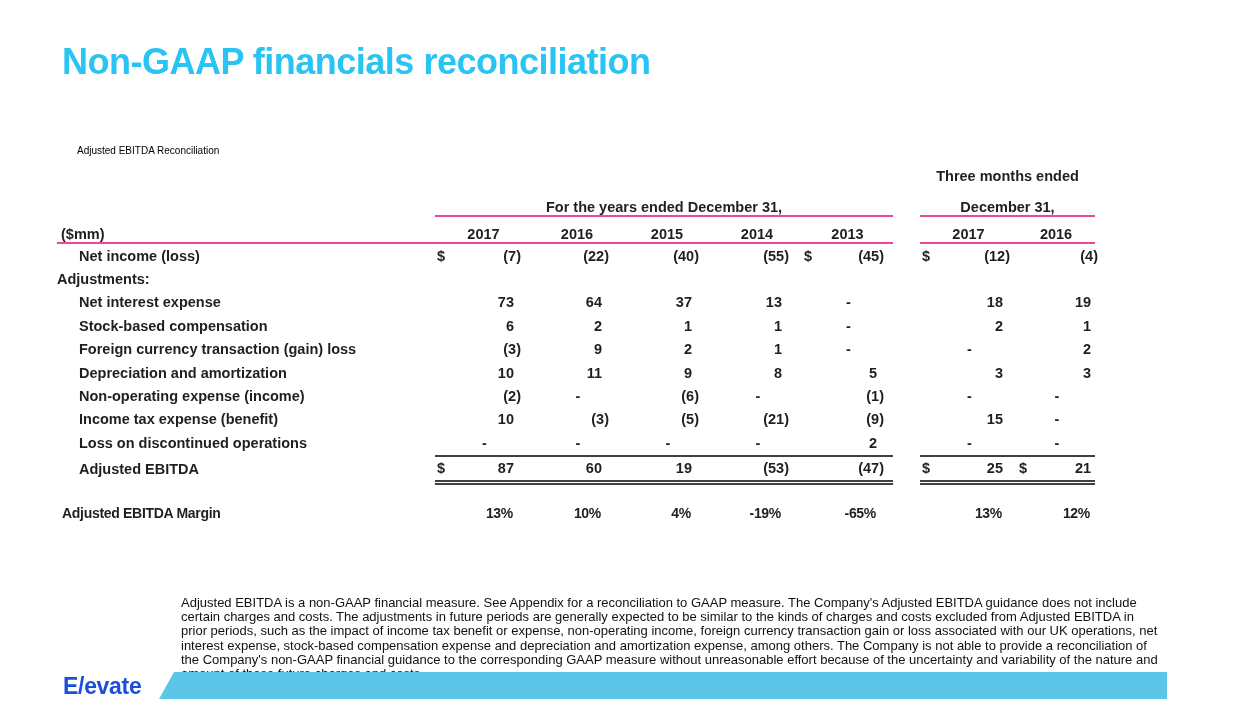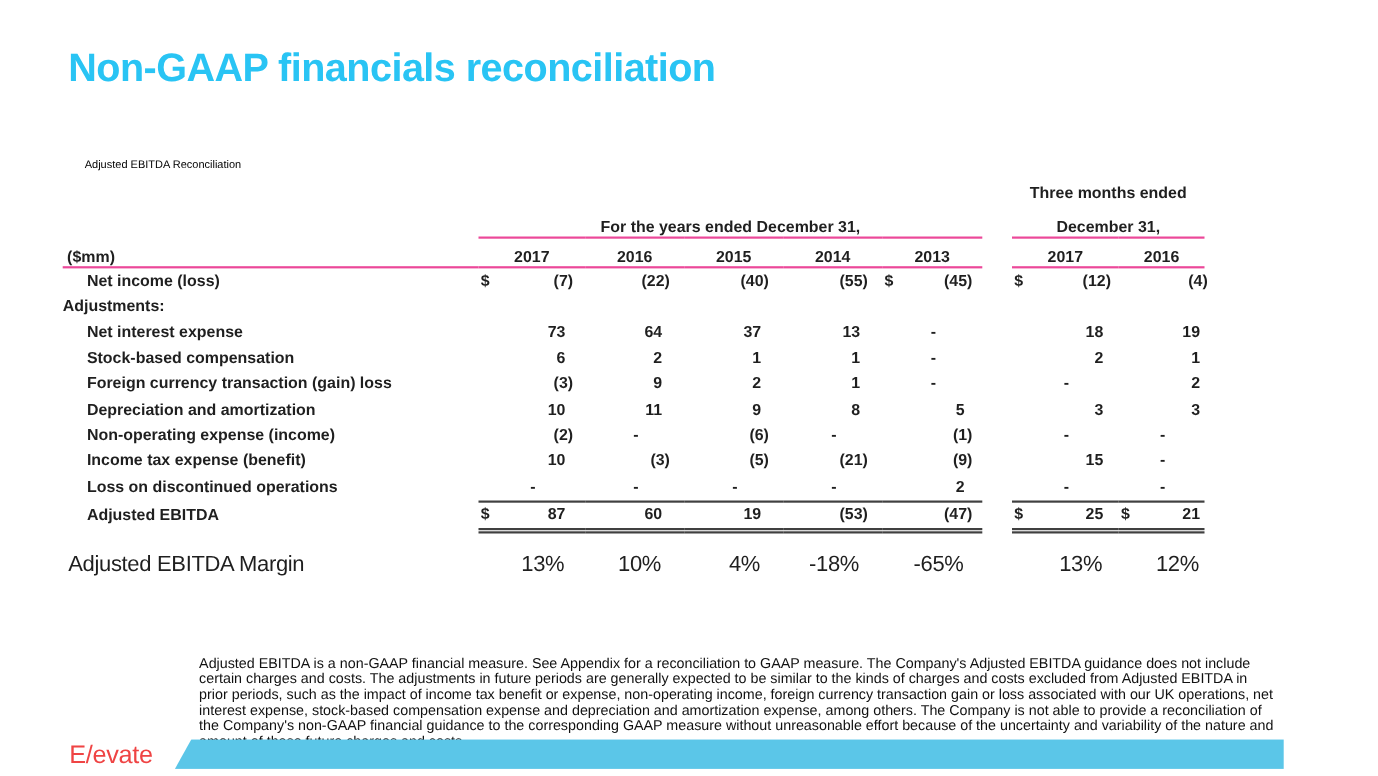--- a/index.html
+++ b/index.html
@@ -33,34 +33,34 @@
   .y0 .val { padding-right:18px; } .y1 .val { padding-right:20px; }
   .y2 .val { padding-right:20px; } .y3 .val { padding-right:20px; }
   .y4 .val { padding-right:16px; }
   .q0 .val { padding-right:14px; } .q1 .val { padding-right:4px; }
   .val.paren { margin-right:-7px; }
   .val.dash { text-align:center; padding-right:0 !important; }
   .total-row td.tcell { border-top:2px solid #404040; border-bottom:5px double #404040; }
 
   table.margin { position:absolute; left:57px; top:500px; width:1038px;
     border-collapse:collapse; table-layout:fixed; }
-  table.margin td { font-size:20px; font-weight:normal; height:24px; letter-spacing:-0.3px; }
+  table.margin td { font-size:14px; font-weight:bold; height:24px; letter-spacing:-0.3px; }
 
   .footnote {
     position:absolute; left:181px; top:596px; width:978px;
     font-size:13px; line-height:14.2px; color:#111; text-align:left;
   }
   .footer-bar {
     position:absolute; left:0; top:672px; width:1253px; height:27px;
     background:#5bc6e8;
     clip-path:polygon(174px 0, 1253px 0, 1253px 27px, 159px 27px);
   }
   .logo {
-    position:absolute; left:63px; top:673px; font-size:23px; font-weight:normal;
-    color:#ef4444; letter-spacing:-0.3px;
+    position:absolute; left:63px; top:673px; font-size:23px; font-weight:bold;
+    color:#1d4ed8; letter-spacing:-0.3px;
   }
   .pagenum {
     position:absolute; left:1170px; top:678px; width:28px; text-align:center;
     font-size:13px; color:#404040;
   }
 </style>
 </head>
 <body>
 
 <div class="slide">
@@ -598,21 +598,21 @@
           </td>
           <td class="num y2">
             <div class="cellflex">
               <span class="dol"></span>
               <span class="val">4%</span>
             </div>
           </td>
           <td class="num y3">
             <div class="cellflex">
               <span class="dol"></span>
-              <span class="val">-18%</span>
+              <span class="val">-19%</span>
             </div>
           </td>
           <td class="num y4">
             <div class="cellflex">
               <span class="dol"></span>
               <span class="val">-65%</span>
             </div>
           </td>
           <td></td>
           <td class="num q0">

